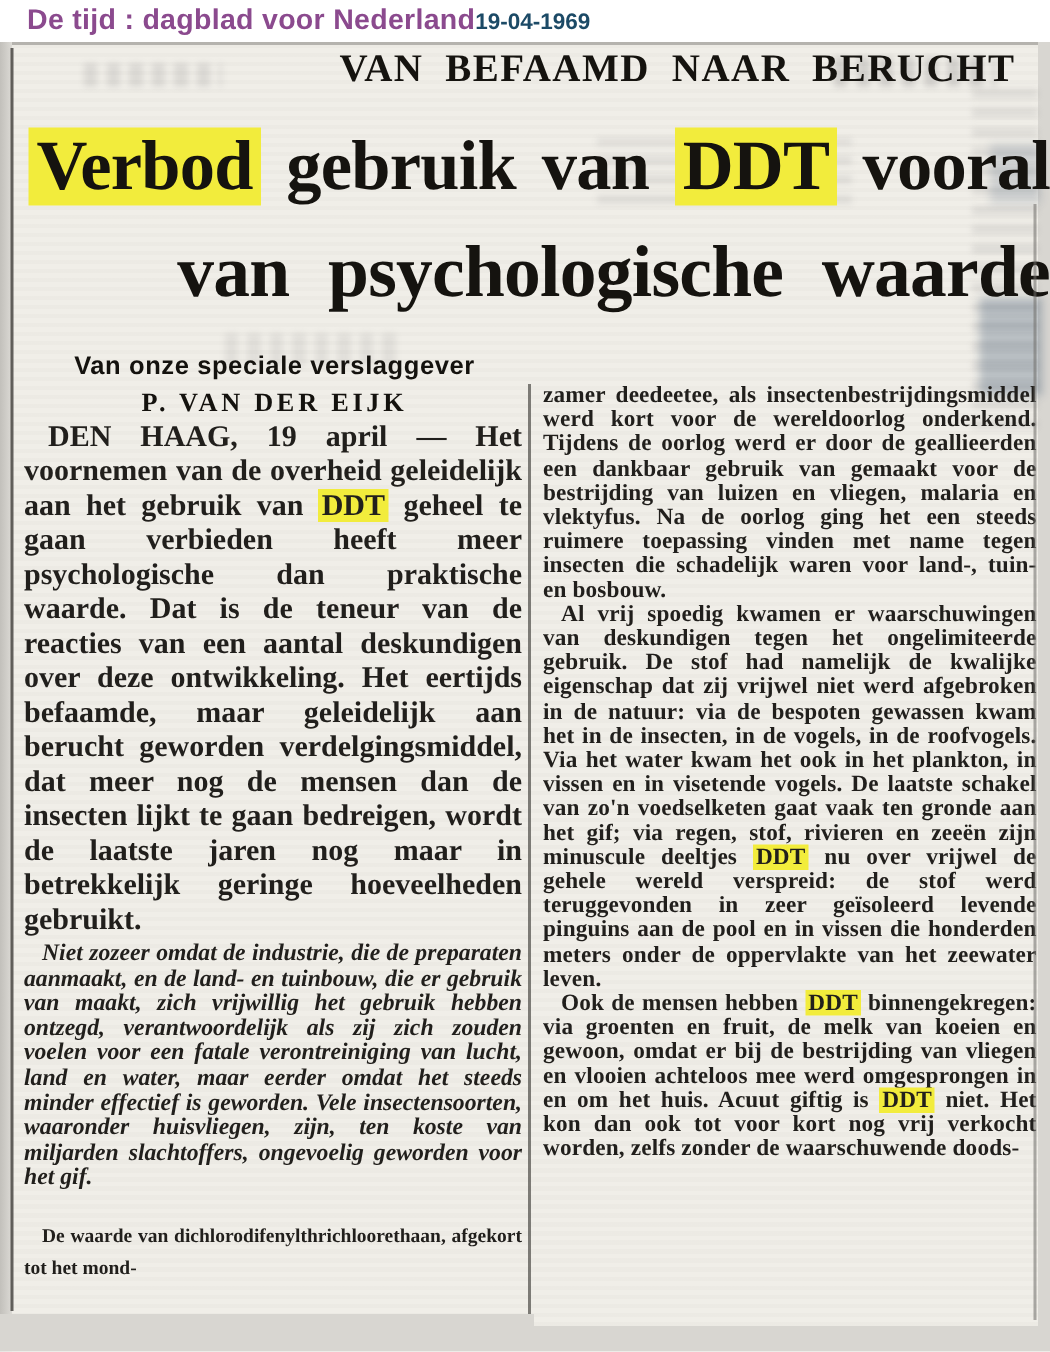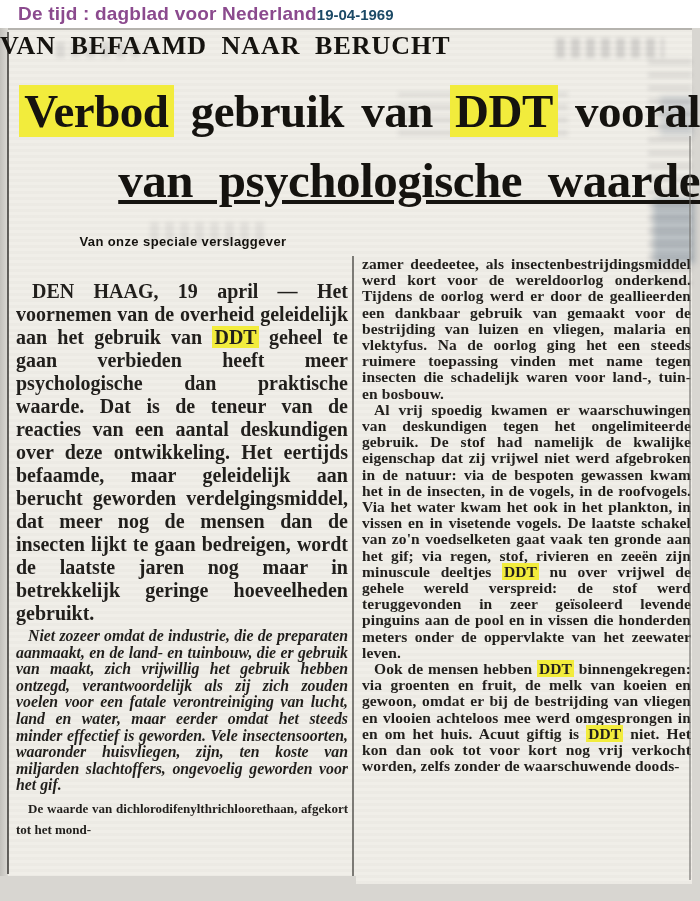--- a/index.html
+++ b/index.html
@@ -30,40 +30,40 @@
   .band-br{position:absolute;left:356px;top:887px;width:344px;height:14px;background:var(--bg);}
 
   
   .ghost{position:absolute;filter:blur(2px);opacity:.5;pointer-events:none;}
   .g-lines{background:repeating-linear-gradient(90deg,rgba(110,108,112,.45) 0 9px,transparent 9px 15px);}
   .g-block{background:repeating-linear-gradient(0deg,rgba(120,118,122,.35) 0 6px,transparent 6px 13px);}
   .g-navy{background:rgba(28,58,92,.5);filter:blur(3px);}
   .g-navy2{background:rgba(28,58,92,.28);filter:blur(3px);}
 
   
-  .kicker{position:absolute;left:0;top:31px;width:677px;text-align:left;
+  .kicker{position:absolute;left:0;top:31px;width:677px;text-align:right;
           font-size:26px;font-weight:bold;color:#15130f;letter-spacing:1px;word-spacing:7px;}
   .hline{position:absolute;left:0;width:700px;text-align:right;color:#15130f;font-weight:bold;white-space:nowrap;}
   .hline1{top:84px;font-size:47px;word-spacing:6px;letter-spacing:-.5px;}
-  .hline2{top:152px;font-size:49px;word-spacing:14px;letter-spacing:-.5px;text-decoration:underline;}
+  .hline2{top:152px;font-size:49px;word-spacing:14px;letter-spacing:-.5px;}
   .hl{background:var(--hl);padding:0 5px;}
 
   
   .byline{position:absolute;left:16px;top:234px;width:334px;text-align:center;color:#14120e;}
-  .byline-label{font-family:"Liberation Sans",sans-serif;font-weight:bold;font-size:13px;letter-spacing:.4px;}
+  .byline-label{font-family:"Liberation Sans",sans-serif;font-weight:bold;font-size:17px;letter-spacing:.4px;}
   .byline-author{font-weight:bold;font-size:17.5px;letter-spacing:2.5px;margin-top:4px;}
 
   
   .col{position:absolute;color:var(--ink);text-align:justify;}
   .col-left{left:16px;top:280px;width:332px;}
   .col-right{left:362px;top:256px;width:329px;}
   .para{margin:0;}
   .para .hl{padding:0 2px;}
   .para.lead{font-size:20px;line-height:23px;font-weight:bold;text-indent:16px;margin-bottom:3px;}
-  .para.italic{font-size:15.8px;line-height:16.6px;font-weight:bold;font-style:italic;text-indent:12px;margin-bottom:4px;}
+  .para.italic{font-size:15.8px;line-height:16.6px;font-weight:bold;font-style:italic;text-indent:12px;margin-bottom:19px;}
   .para.normal{font-size:13px;line-height:21px;font-weight:bold;text-indent:12px;}
   .para.body{font-size:15.5px;line-height:16.2px;font-weight:bold;text-indent:12px;letter-spacing:.1px;}
   .para.cont{text-indent:0;}
 </style>
 </head>
 <body>
 
 <div class="page">
 
   <div class="top-bar">
@@ -83,20 +83,21 @@
   <div class="ghost g-navy" style="left:653px;top:198px;width:42px;height:66px;"></div>
   <div class="ghost g-lines" style="left:150px;top:222px;width:120px;height:22px;opacity:.25;"></div>
 
   <div class="kicker">VAN BEFAAMD NAAR BERUCHT</div>
 
   <h1 class="hline hline1"><span class="hl">Verbod</span><span> gebruik van </span><span class="hl">DDT</span><span> vooral</span></h1>
   <h1 class="hline hline2">van psychologische waarde</h1>
 
   <div class="byline">
     <div class="byline-label">Van onze speciale verslaggever</div>
+    <div class="byline-author">P. VAN DER EIJK</div>
   </div>
 
   <div class="col col-left">
       <p class="para lead"><span>DEN HAAG, 19 april — Het voornemen van de overheid geleidelijk aan het gebruik van </span><span class="hl">DDT</span><span> geheel te gaan verbieden heeft meer psychologische dan praktische waarde. Dat is de teneur van de reacties van een aantal deskundigen over deze ontwikkeling. Het eertijds befaamde, maar geleidelijk aan berucht geworden verdelgingsmiddel, dat meer nog de mensen dan de insecten lijkt te gaan bedreigen, wordt de laatste jaren nog maar in betrekkelijk geringe hoeveelheden gebruikt.</span></p>
       <p class="para italic"><span>Niet zozeer omdat de industrie, die de preparaten aanmaakt, en de land- en tuinbouw, die er gebruik van maakt, zich vrijwillig het gebruik hebben ontzegd, verantwoordelijk als zij zich zouden voelen voor een fatale verontreiniging van lucht, land en water, maar eerder omdat het steeds minder effectief is geworden. Vele insectensoorten, waaronder huisvliegen, zijn, ten koste van miljarden slachtoffers, ongevoelig geworden voor het gif.</span></p>
       <p class="para normal"><span>De waarde van dichlorodifenylthrichloorethaan, afgekort tot het mond-</span></p>
     </div>
   <div class="col col-right">
       <p class="para body cont"><span>zamer deedeetee, als insectenbestrijdingsmiddel werd kort voor de wereldoorlog onderkend. Tijdens de oorlog werd er door de geallieerden een dankbaar gebruik van gemaakt voor de bestrijding van luizen en vliegen, malaria en vlektyfus. Na de oorlog ging het een steeds ruimere toepassing vinden met name tegen insecten die schadelijk waren voor land-, tuin- en bosbouw.</span></p>
       <p class="para body"><span>Al vrij spoedig kwamen er waarschuwingen van deskundigen tegen het ongelimiteerde gebruik. De stof had namelijk de kwalijke eigenschap dat zij vrijwel niet werd afgebroken in de natuur: via de bespoten gewassen kwam het in de insecten, in de vogels, in de roofvogels. Via het water kwam het ook in het plankton, in vissen en in visetende vogels. De laatste schakel van zo'n voedselketen gaat vaak ten gronde aan het gif; via regen, stof, rivieren en zeeën zijn minuscule deeltjes </span><span class="hl">DDT</span><span> nu over vrijwel de gehele wereld verspreid: de stof werd teruggevonden in zeer geïsoleerd levende pinguins aan de pool en in vissen die honderden meters onder de oppervlakte van het zeewater leven.</span></p>

